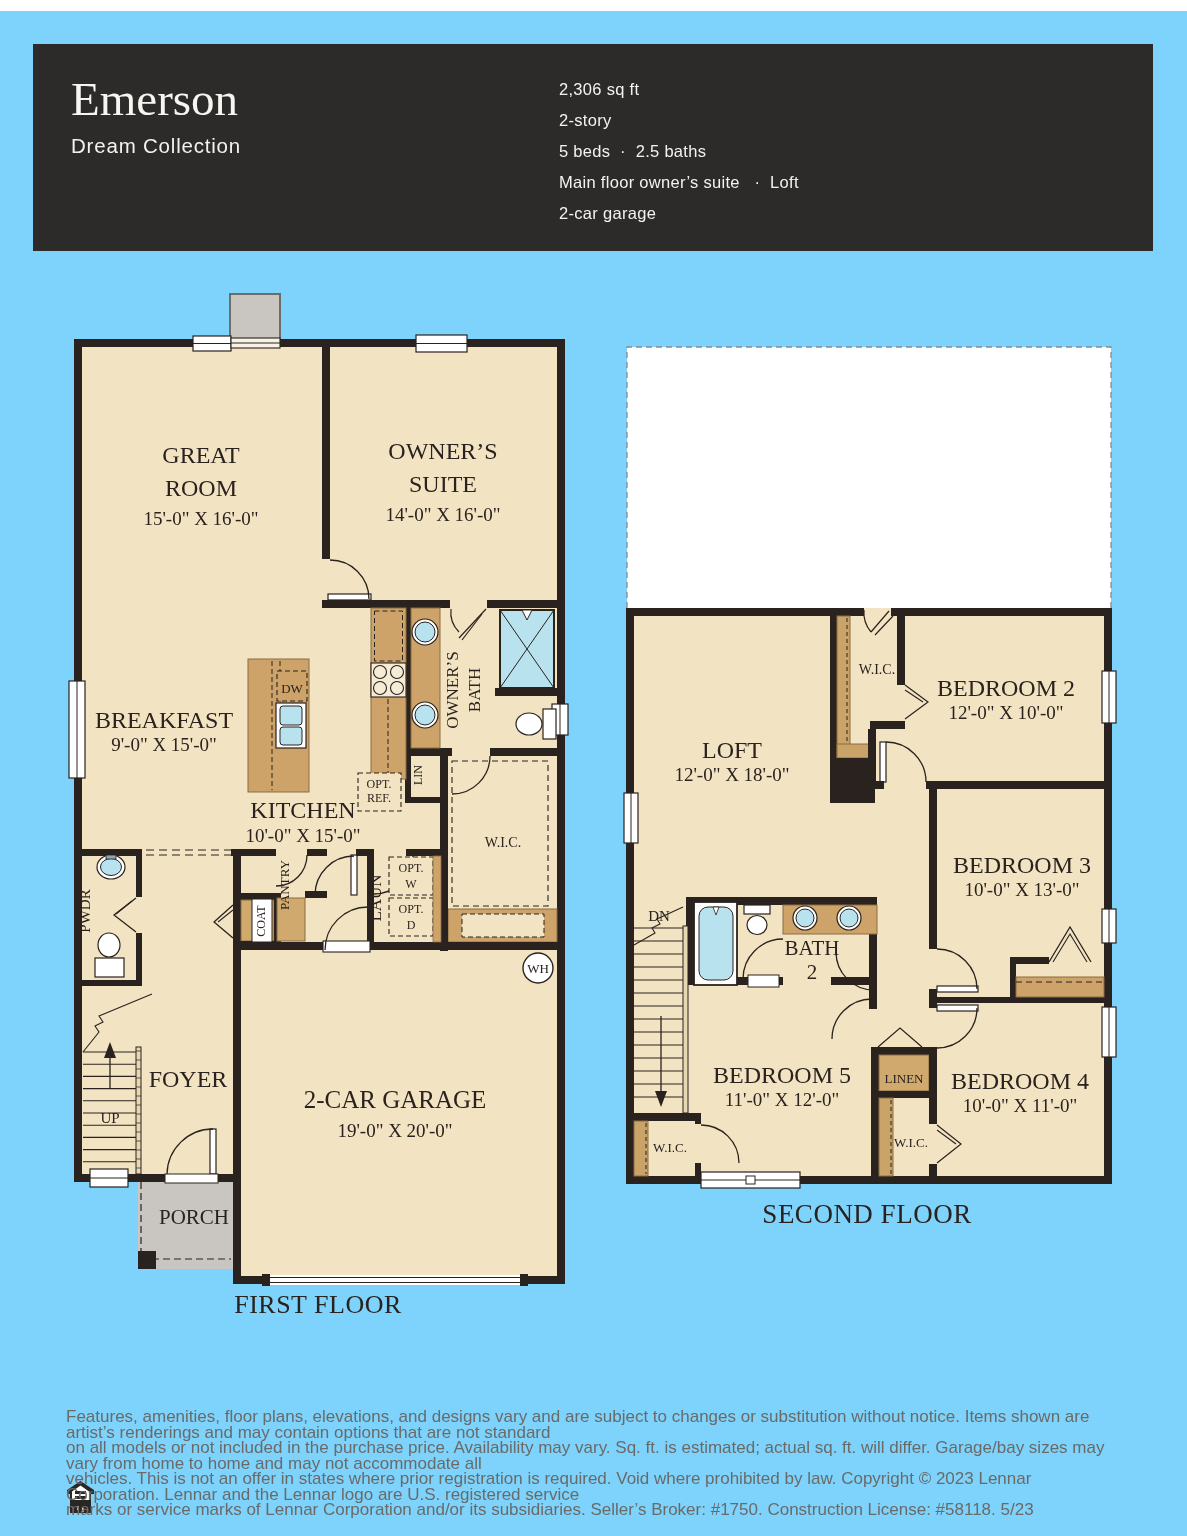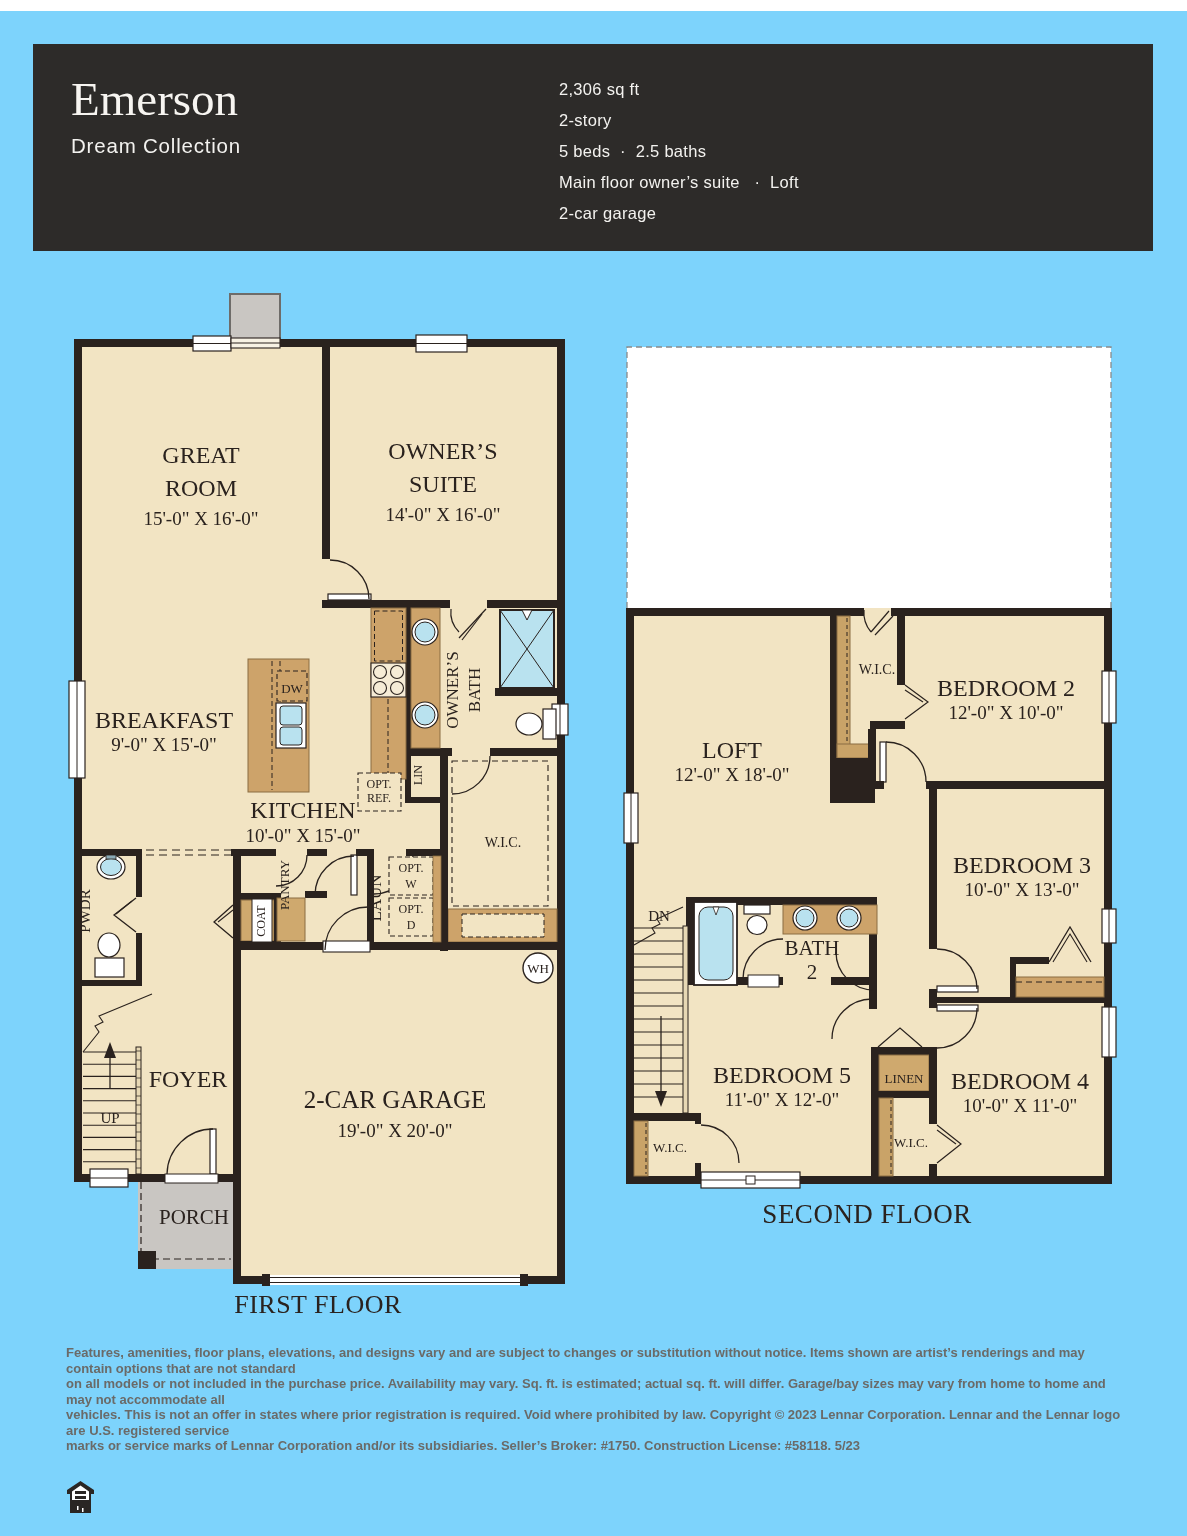--- a/index.html
+++ b/index.html
@@ -1,19 +1,19 @@
 <!DOCTYPE html>
 <html><head>
 <meta charset="utf-8">
 <style>
   html,body { margin:0; padding:0; background:#ffffff; }
   #page { position:relative; width:1187px; height:1536px; background:#7dd3fc; overflow:hidden;margin-top:11px; }
-  #disclaimer { position:absolute; left:66px; top:1334px; width:1062px;
-    font-family:"Liberation Sans", sans-serif; font-size:13px; line-height:15.5px;
-    color:#6a6a68; letter-spacing:0;font-weight:bold; }
+  #disclaimer { position:absolute; left:66px; top:1398px; width:1062px;
+    font-family:"Liberation Sans", sans-serif; font-size:17px; line-height:15.5px;
+    color:#6a6a68; letter-spacing:0; }
 </style>
 </head>
 <body>
 <div id="page">
 <svg width="1187" height="1536" viewBox="0 0 1187 1536" style="position:absolute;left:0;top:0;">
 
 <rect x="33" y="33" width="1120" height="207" fill="#2d2b29"></rect>
 
 <text x="71" y="104" font-family="Liberation Serif, serif" font-size="47" fill="#f7f5f1" text-anchor="start">Emerson</text>
 

